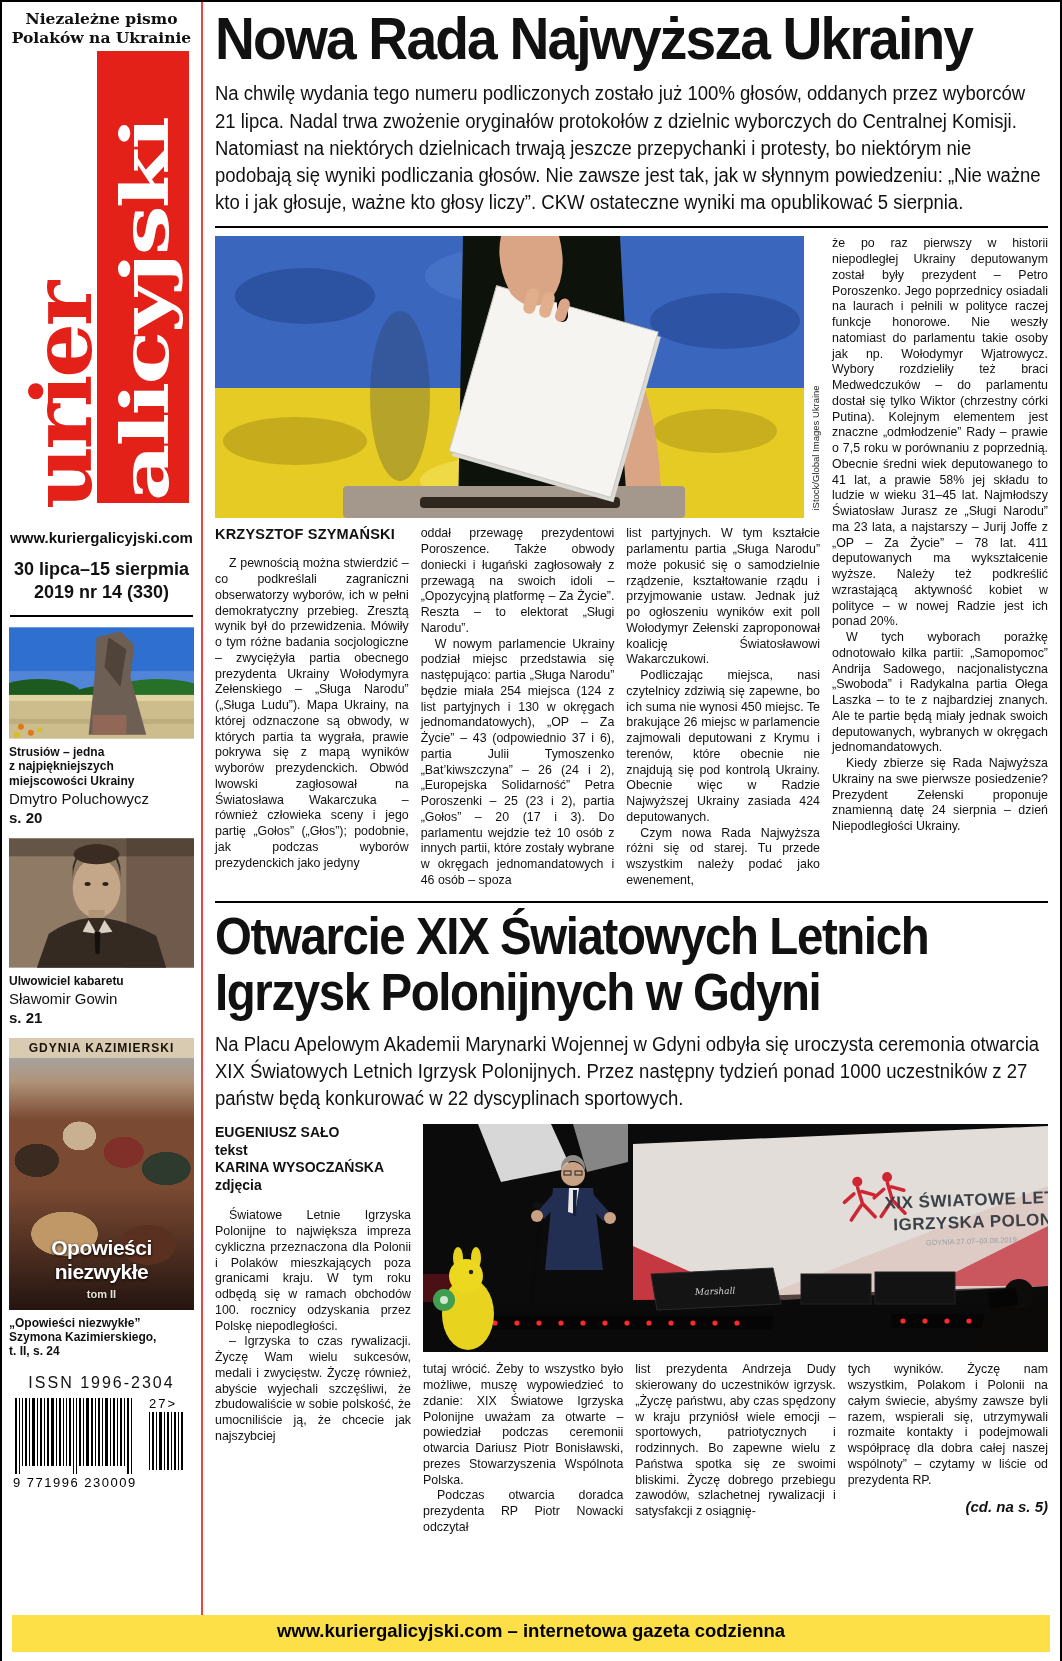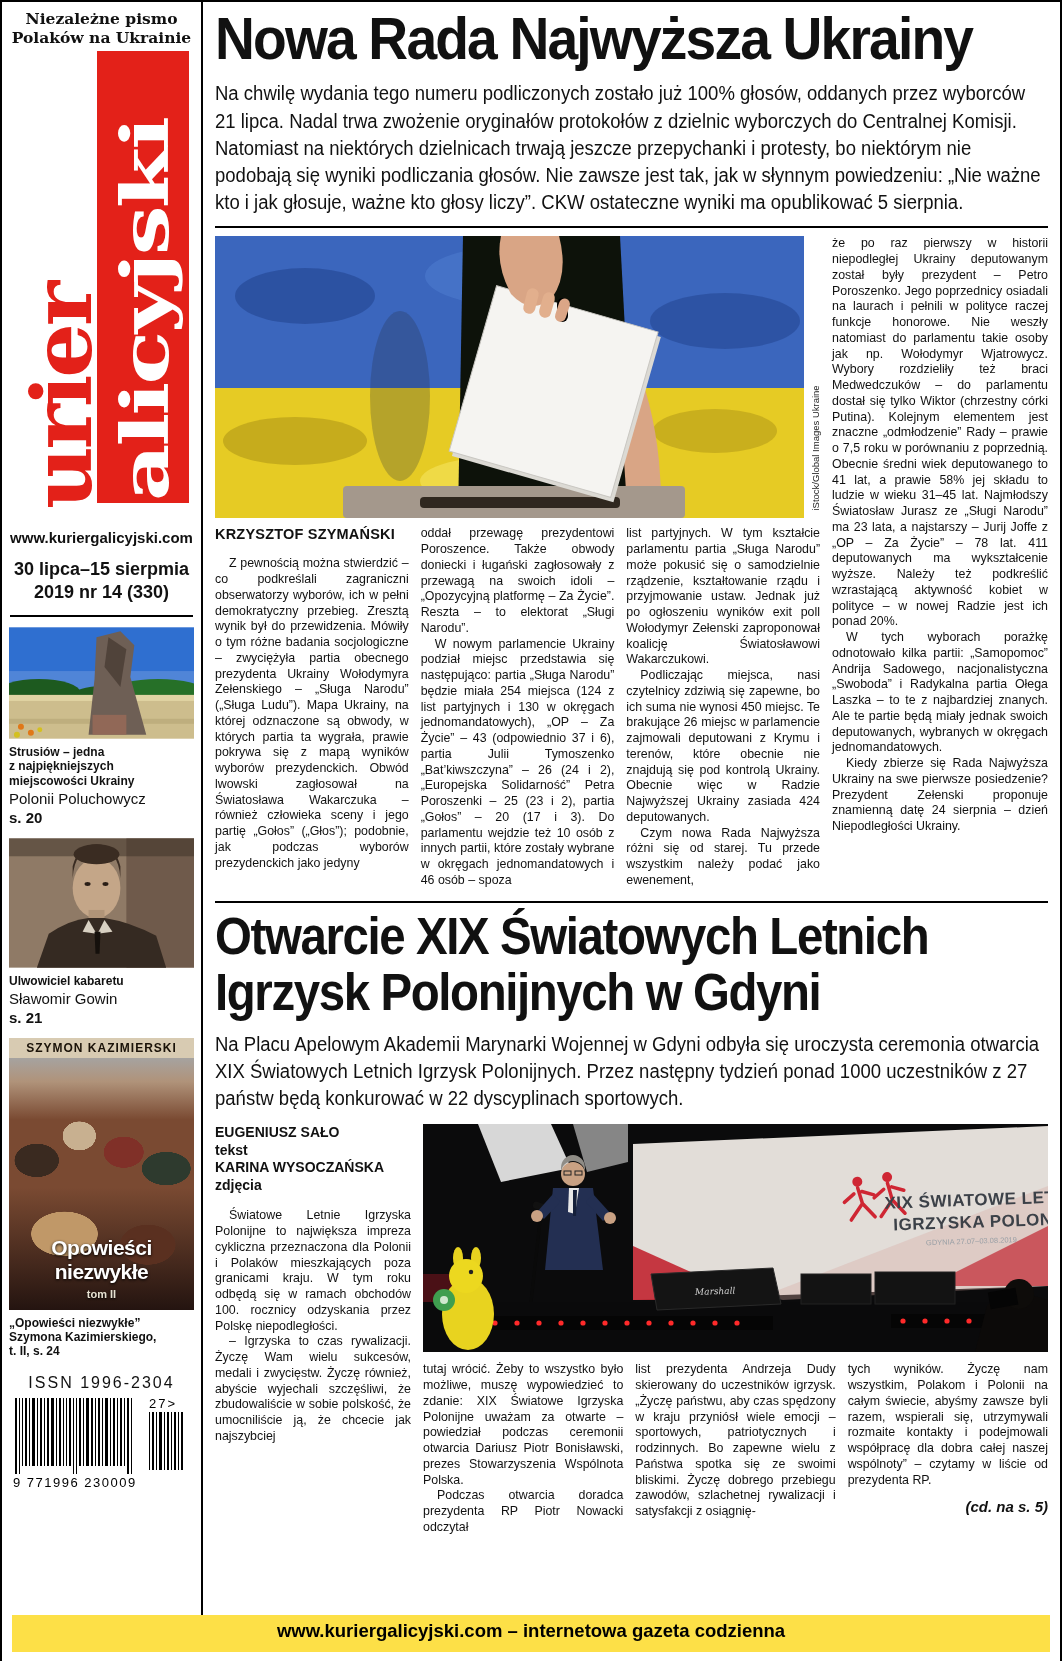--- a/index.html
+++ b/index.html
@@ -3,21 +3,21 @@
 <meta charset="utf-8">
 <style>
   html,body{margin:0;padding:0;background:#888;}
   .page{position:relative;width:1062px;height:1661px;margin:0 auto;background:#fff;
     border:2px solid #000;border-bottom:none;box-sizing:border-box;
     display:flex;flex-direction:column;overflow:hidden;
     font-family:"Liberation Sans",sans-serif;color:#111;}
   .content{flex:1 1 auto;display:flex;min-height:0;}
 
   
-  .sidebar{width:201px;flex:none;border-right:2px solid #000000;box-sizing:border-box;
+  .sidebar{width:201px;flex:none;border-right:2px solid #ef4444;box-sizing:border-box;
     padding:6px 7px 0 7px;}
   .tagline{font-family:"DejaVu Serif",serif;font-weight:bold;font-size:15.5px;
     line-height:1.2;text-align:center;white-space:pre-line;margin-top:2px;}
   .masthead{position:relative;height:456px;margin-top:4px;}
   .red-block{position:absolute;left:88px;top:0;width:92px;height:452px;background:#e32119;}
   .vword{position:absolute;white-space:nowrap;line-height:1;
     font-family:"DejaVu Serif",serif;font-weight:bold;transform-origin:0 0;}
   .vword.urier{left:12px;top:458px;font-size:82px;color:#e32119;letter-spacing:-3px;
     transform:rotate(-90deg) scaleX(1.05);}
   .vword.galicyjski{left:103px;top:450px;font-size:66px;color:#fff;letter-spacing:-2px;
@@ -128,21 +128,21 @@
           <path d="M100,10 L118,22 L112,60 L96,40 Z" fill="#473a32" opacity="0.75"></path>
           <rect x="84" y="88" width="34" height="20" fill="#9a6a58" opacity="0.8"></rect>
           <circle cx="12" cy="100" r="3" fill="#e07818"></circle>
           <circle cx="22" cy="106" r="3" fill="#e07818"></circle>
           <circle cx="8" cy="108" r="3" fill="#d4c020"></circle>
           <circle cx="31" cy="103" r="2.5" fill="#d4c020"></circle>
         </svg>
         <div class="t-title">Strusiów – jedna
 z najpiękniejszych
 miejscowości Ukrainy</div>
-        <div class="t-author">Polonii Poluchowycz</div>
+        <div class="t-author">Dmytro Poluchowycz</div>
         <div class="t-page">s. 20</div>
       </div>
 
       <div class="teaser" style="margin-top:12px;">
         <svg viewBox="0 0 186 130" width="186" height="130">
           <rect width="186" height="130" fill="#8f7a66"></rect>
           <rect x="118" width="68" height="130" fill="#5a4538" opacity="0.6"></rect>
           <rect width="186" height="18" fill="#3c2f26" opacity="0.5"></rect>
           <ellipse cx="88" cy="50" rx="24" ry="30" fill="#c4a688"></ellipse>
           <path d="M64,40 Q66,10 88,10 Q110,10 112,40 L112,28 Q106,6 88,6 Q70,6 64,28 Z" fill="#3a2c22"></path>
@@ -155,21 +155,21 @@
           <path d="M96,82 L89,96 L104,94 Z" fill="#d8d0c2"></path>
           <path d="M86,94 L92,94 L91,116 L87,116 Z" fill="#15100c"></path>
         </svg>
         <div class="t-title">Ulwowiciel kabaretu</div>
         <div class="t-author">Sławomir Gowin</div>
         <div class="t-page">s. 21</div>
       </div>
 
       <div class="teaser" style="margin-top:12px;">
         <div class="coverbox">
-          <div class="cover-eyebrow">SZYMON KAZIMIERSKI</div>
+          <div class="cover-eyebrow">GDYNIA KAZIMIERSKI</div>
           <div class="cover-title">Opowieści niezwykłe</div>
           <div class="cover-volume">tom II</div>
         </div>
         <div class="t-title">„Opowieści niezwykłe”
 Szymona Kazimierskiego,
 t. II, s. 24</div>
       </div>
 
       <div class="issn">ISSN 1996-2304</div>
 

